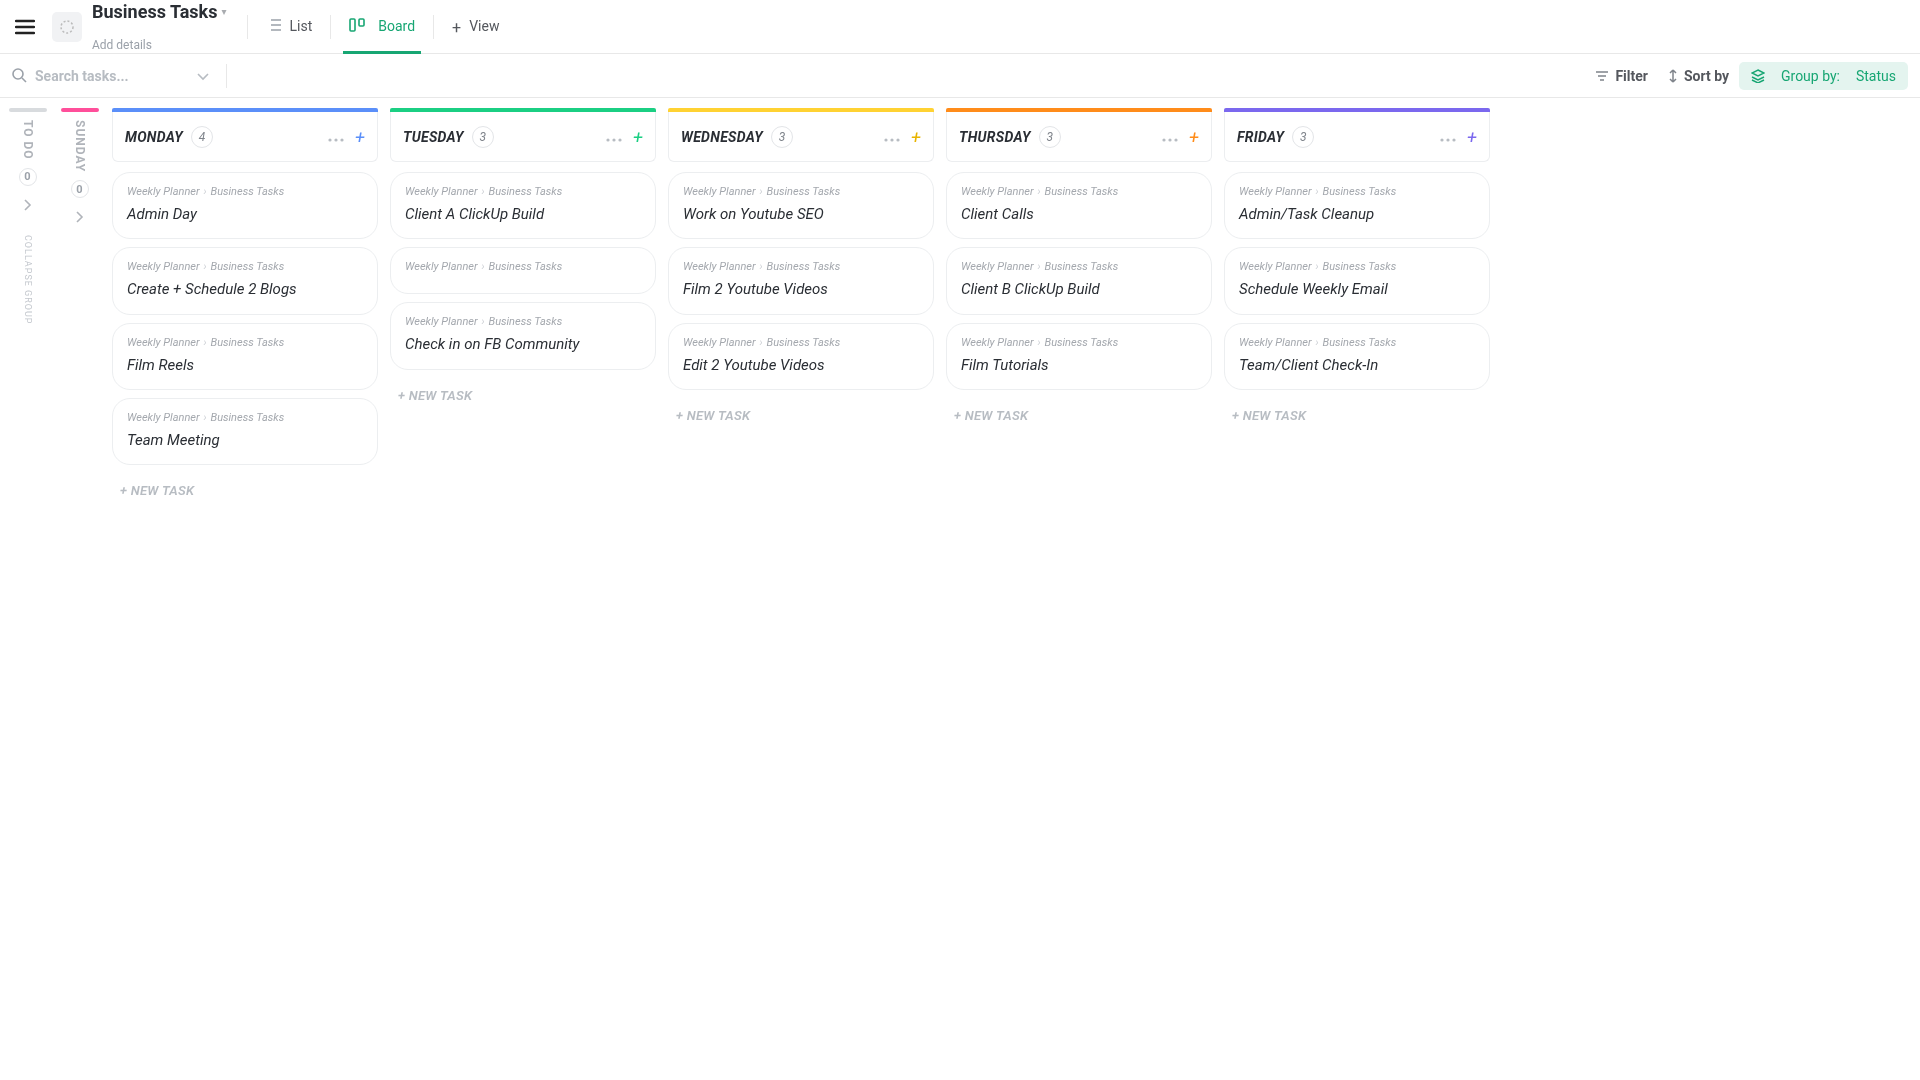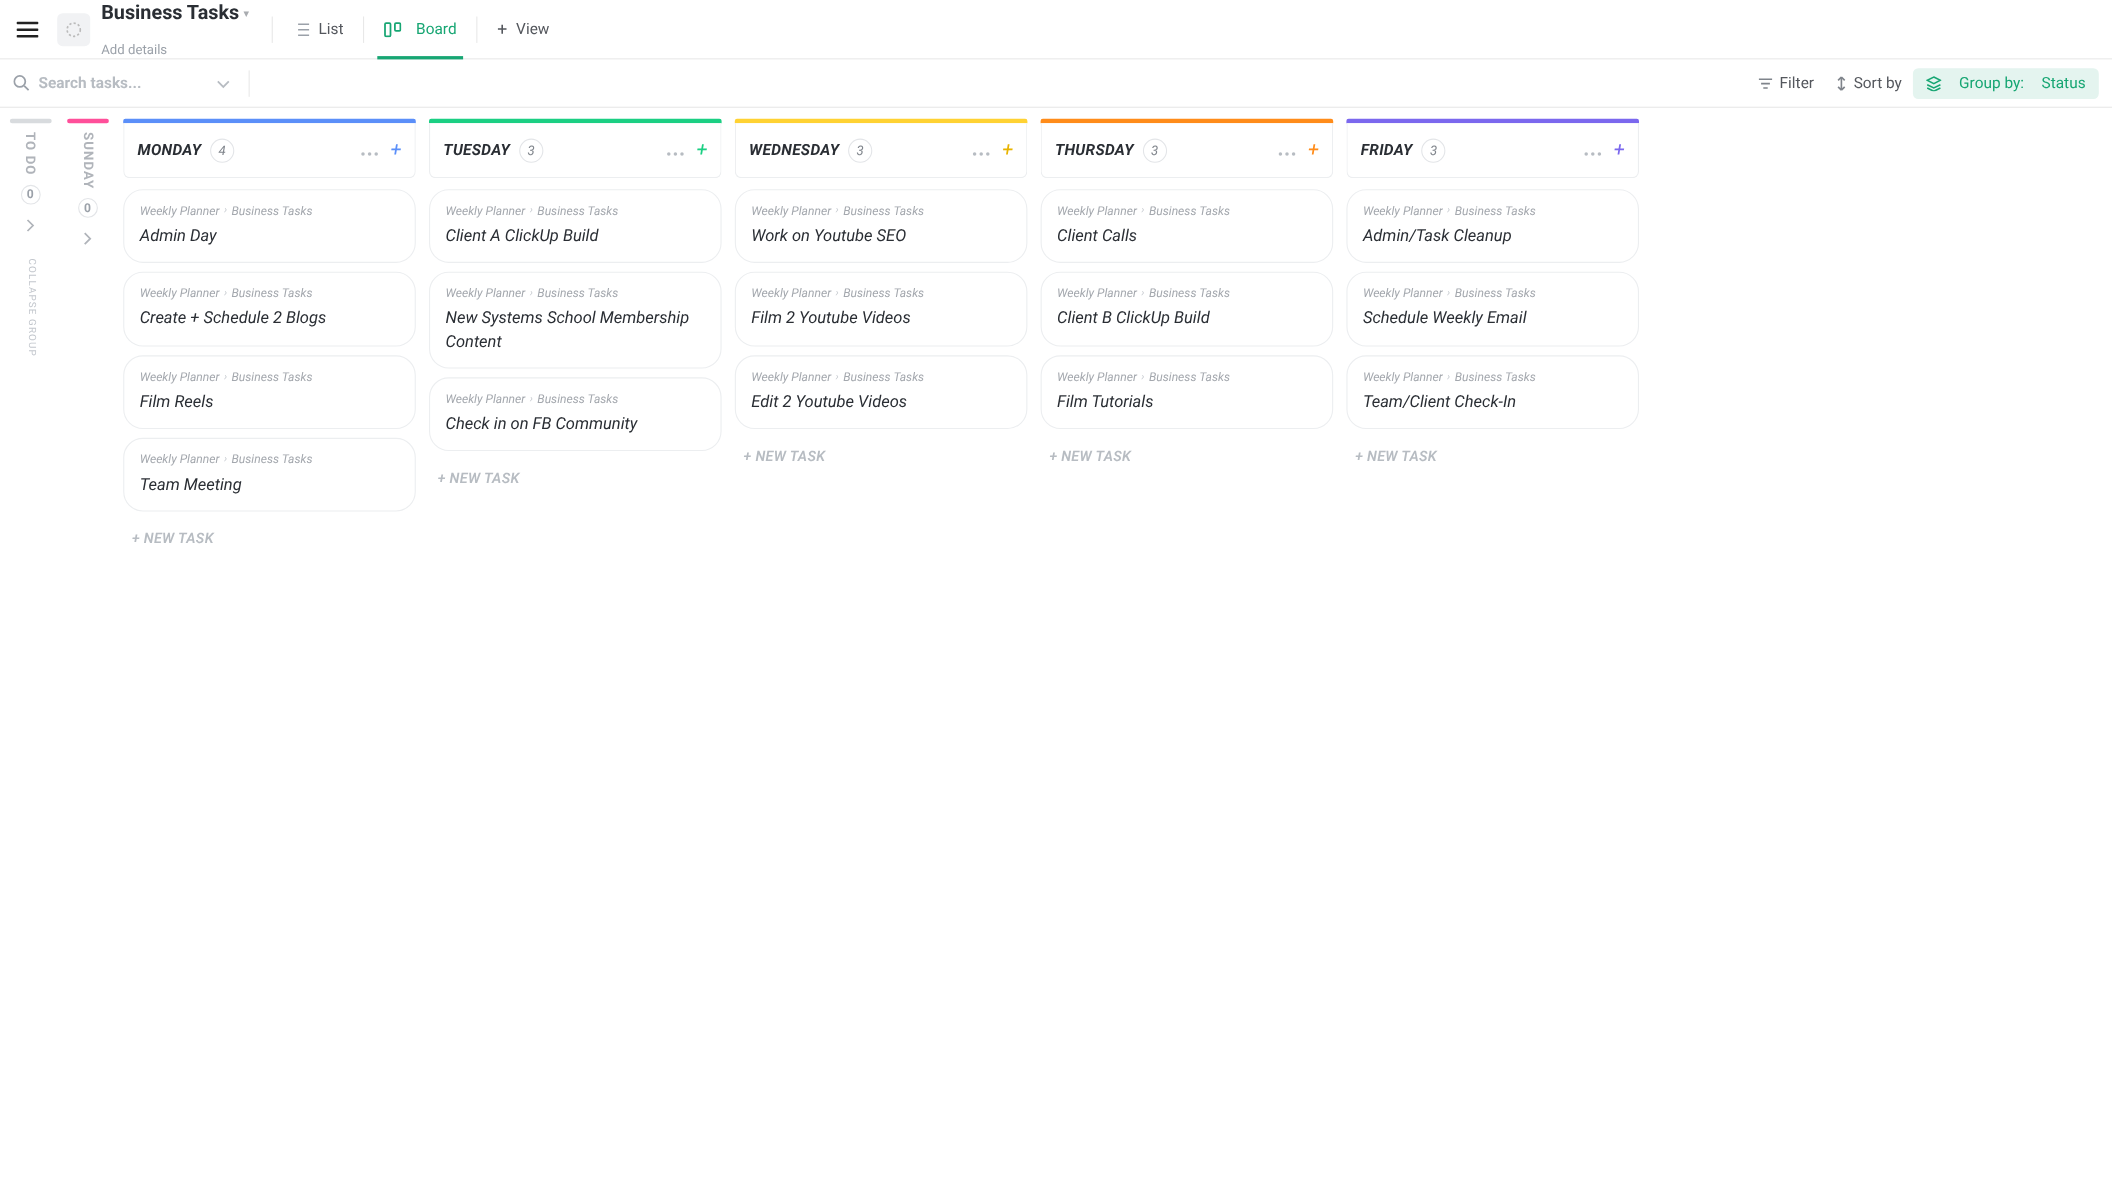--- a/index.html
+++ b/index.html
@@ -10,34 +10,34 @@
 .menu-btn { width:30px; height:30px; display:flex; align-items:center; justify-content:center; cursor:pointer; margin-right:12px; }
 .menu-btn svg { stroke:#222; }
 .list-icon-box { width:30px; height:30px; background:#f1f2f4; border-radius:5px; display:flex; align-items:center; justify-content:center; margin-right:10px; }
 .list-icon-box svg { fill:none; stroke:#bbb; }
 .title-block { display:flex; flex-direction:column; margin-right:20px; }
 .title-row { display:flex; align-items:center; gap:4px; }
 .title { font-size:18px; font-weight:700; color:#2a2e34; }
 .caret-dn { color:#a9acb0; font-size:10px; }
 .subtitle { font-size:12px; color:#9ba1a9; cursor:pointer; margin-top:16px; }
 .view-tabs { display:flex; align-items:stretch; height:54px; }
-.view-tab { display:flex; align-items:center; gap:8px; padding:0 18px; cursor:pointer; color:#54575d; font-size:14px; position:relative; }
+.view-tab { display:flex; align-items:flex-start; gap:8px; padding:0 18px; cursor:pointer; color:#54575d; font-size:14px; position:relative;margin-top:18px; }
 .view-tab.active { color:#17a673;gap:13px; }
 .view-tab.active::after { content:""; position:absolute; bottom:0; left:12px; right:12px; height:3px; background:#17a673; }
 .vsep { width:1px; height:24px; background:#e8e8e8; align-self:center; }
 
 
 .toolbar { display:flex; align-items:center; height:44px; padding:0 12px; border-bottom:1px solid #e8e8e8; }
 .search-wrap { display:flex; align-items:center; gap:8px; flex:0 0 auto; width:210px; }
 .search-input { border:none; outline:none; font-size:14px; color:#666; width:150px;font-weight:bold; }
 .search-input::placeholder { color:#b7bcc2; }
 .chev { color:#b7bcc2; cursor:pointer; padding:4px; }
 .vsep2 { width:1px; height:24px; background:#e8e8e8; margin:0 4px; }
 .spacer { flex:1; }
-.tool-btn { display:flex; align-items:center; gap:6px; padding:6px 10px; color:#54575d; font-size:14px; cursor:pointer; }
+.tool-btn { display:flex; align-items:center; gap:6px; padding:6px 10px; color:#54575d; font-size:14px; cursor:pointer;font-weight:bold; }
 .group-pill { display:flex; align-items:center; gap:16px; padding:6px 12px; background:#e4f4ef; color:#17a673; font-size:14px; border-radius:5px; cursor:pointer; }
 
 
 .board-wrap { display:flex; padding:10px 12px 0 8px; gap:12px; height:calc(1080px - 98px); }
 
 
 .collapsed-col { display:flex; flex-direction:column; align-items:center; width:40px; }
 .collapsed-bar { height:4px; width:38px; border-radius:2px; margin-bottom:8px; }
 .collapsed-label { writing-mode:vertical-rl; font-size:12px; font-weight:700; color:#b0b4ba; letter-spacing:1px; display:flex; align-items:center; gap:8px; }
 .count-pill-v { display:inline-flex; align-items:center; justify-content:center; min-width:18px; height:18px; border:1px solid #e3e5e8; border-radius:9px; font-size:11px; color:#9ba1a9; writing-mode:horizontal-tb; }
@@ -253,21 +253,20 @@
             <span>Business Tasks</span>
           </div>
           <div class="card-title">Client A ClickUp Build</div>
         </div>
         <div class="card">
           <div class="card-bc">
             <span>Weekly Planner</span>
             <span class="card-bc-chev">›</span>
             <span>Business Tasks</span>
           </div>
-          <div class="card-title">New Systems School Member­ship Content</div>
         </div>
         <div class="card">
           <div class="card-bc">
             <span>Weekly Planner</span>
             <span class="card-bc-chev">›</span>
             <span>Business Tasks</span>
           </div>
           <div class="card-title">Check in on FB Community</div>
         </div>
         <div class="new-task">+ NEW TASK</div>

